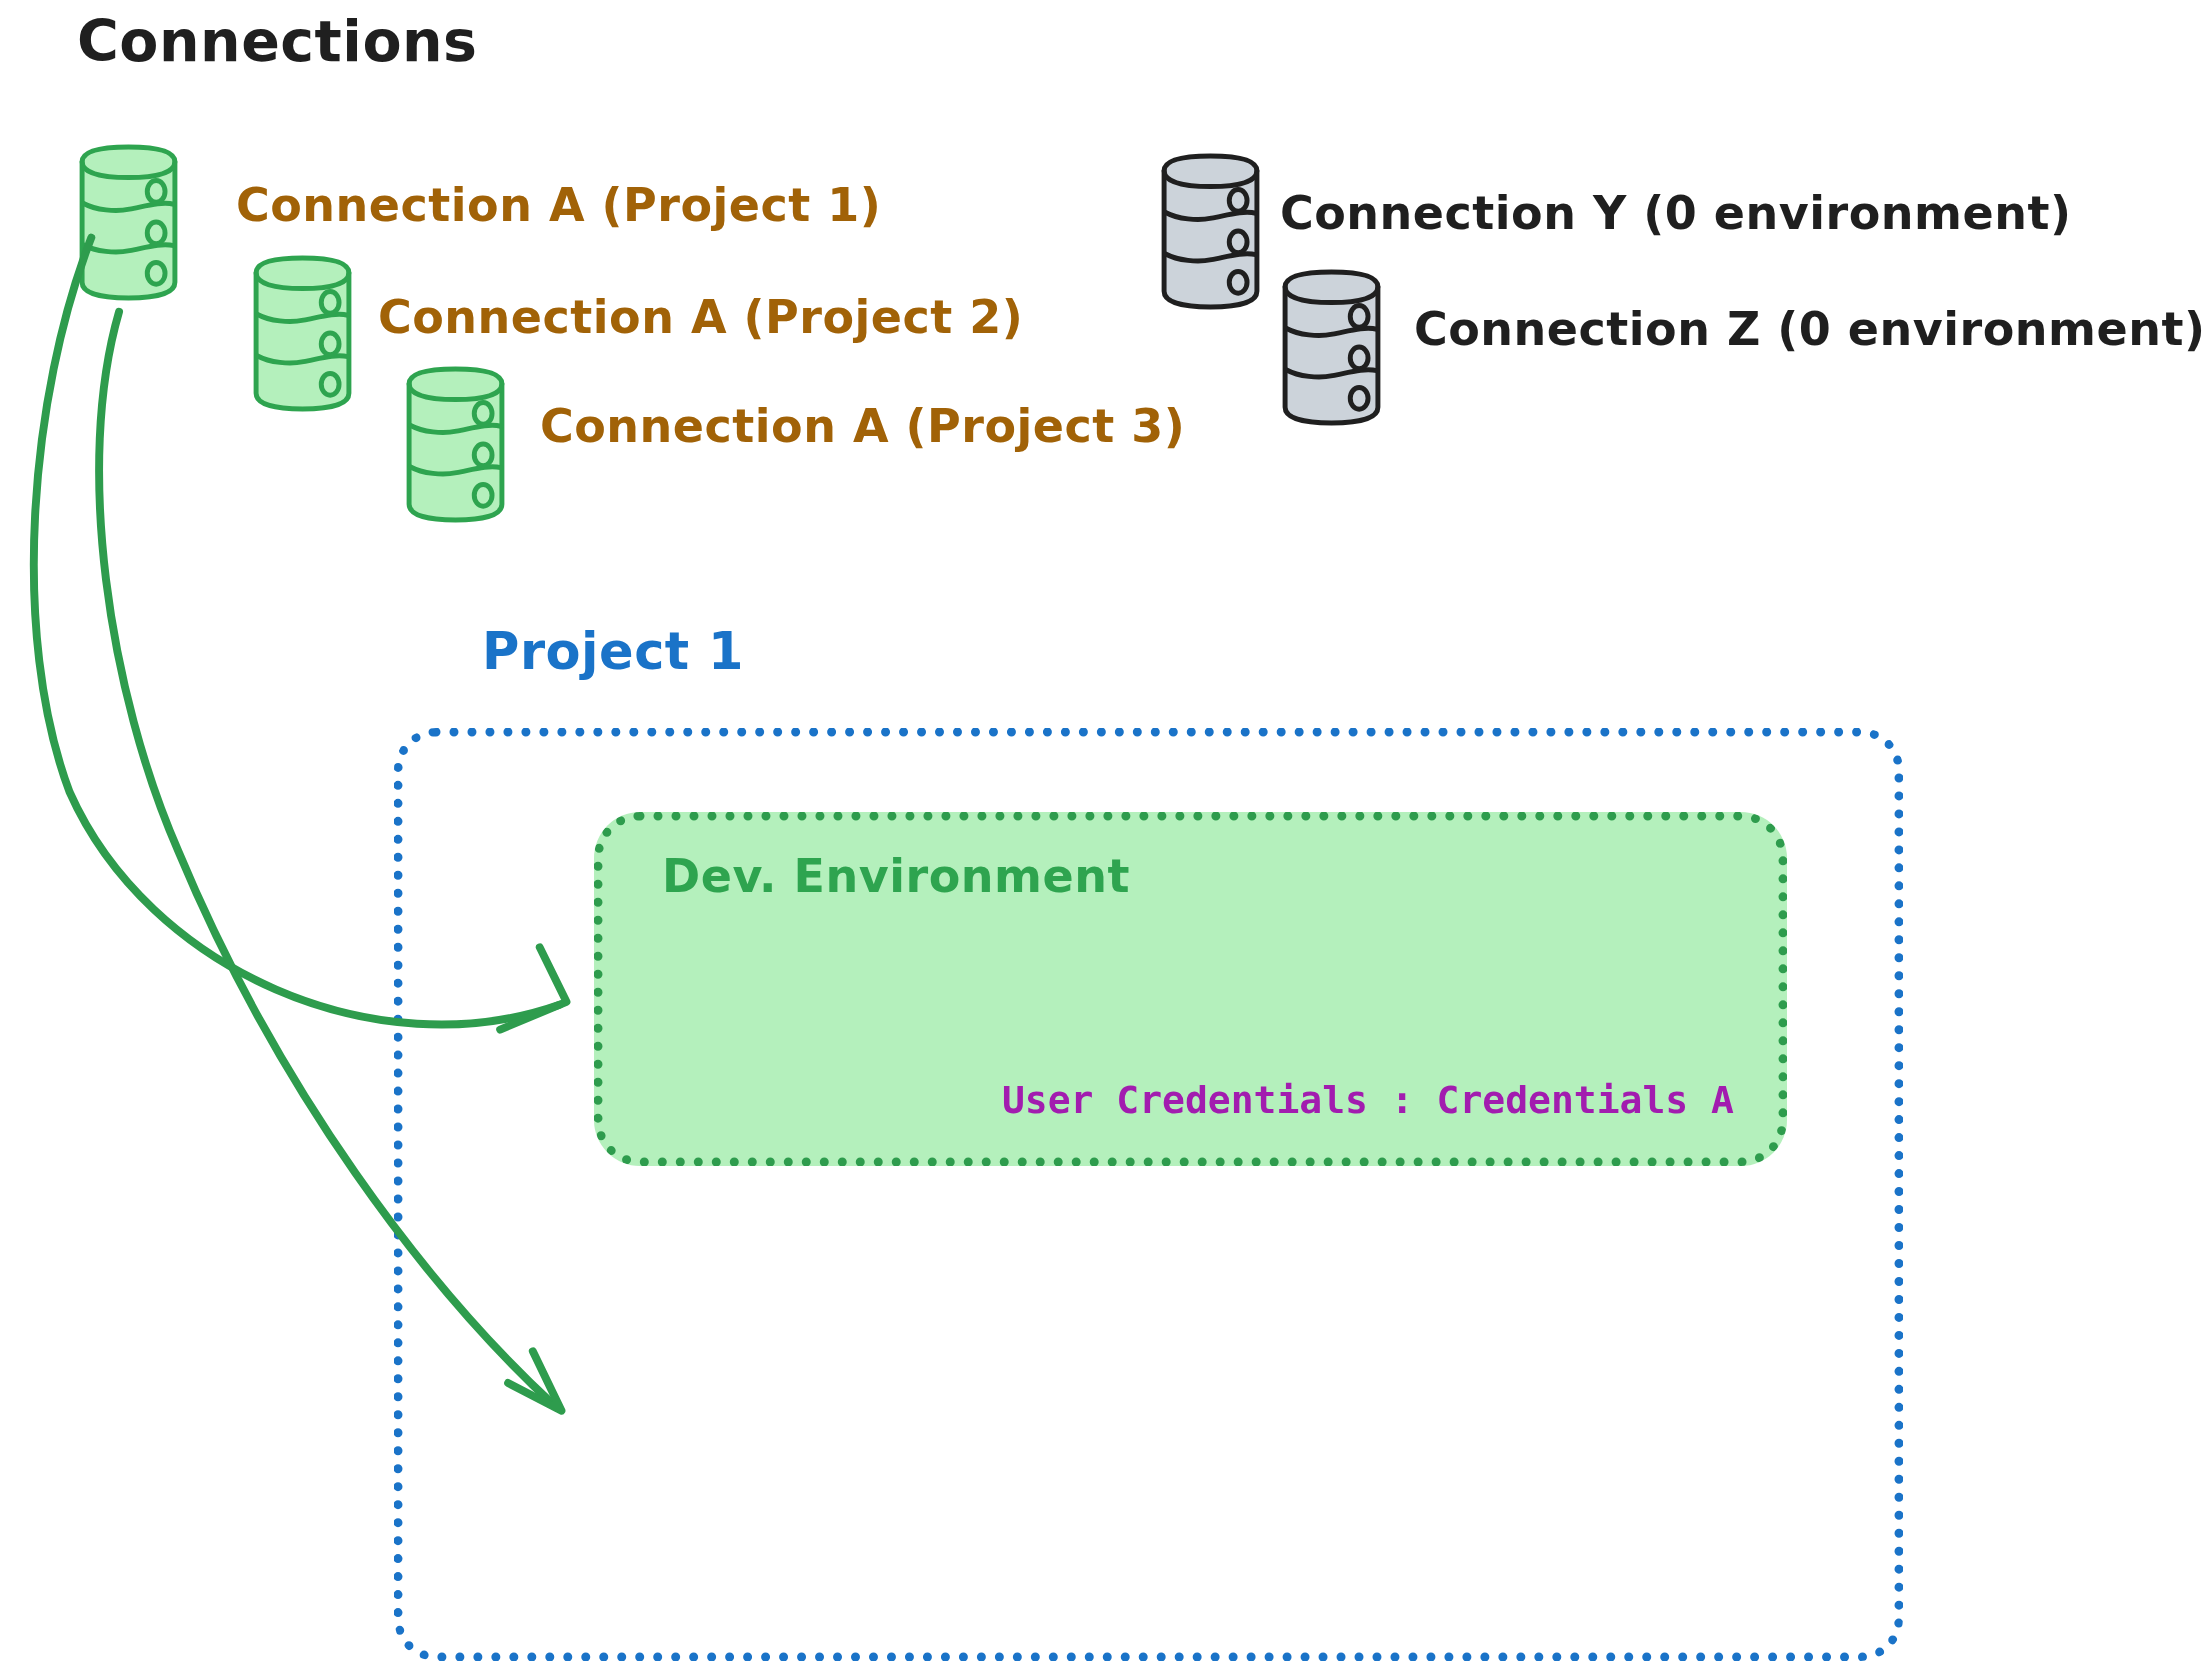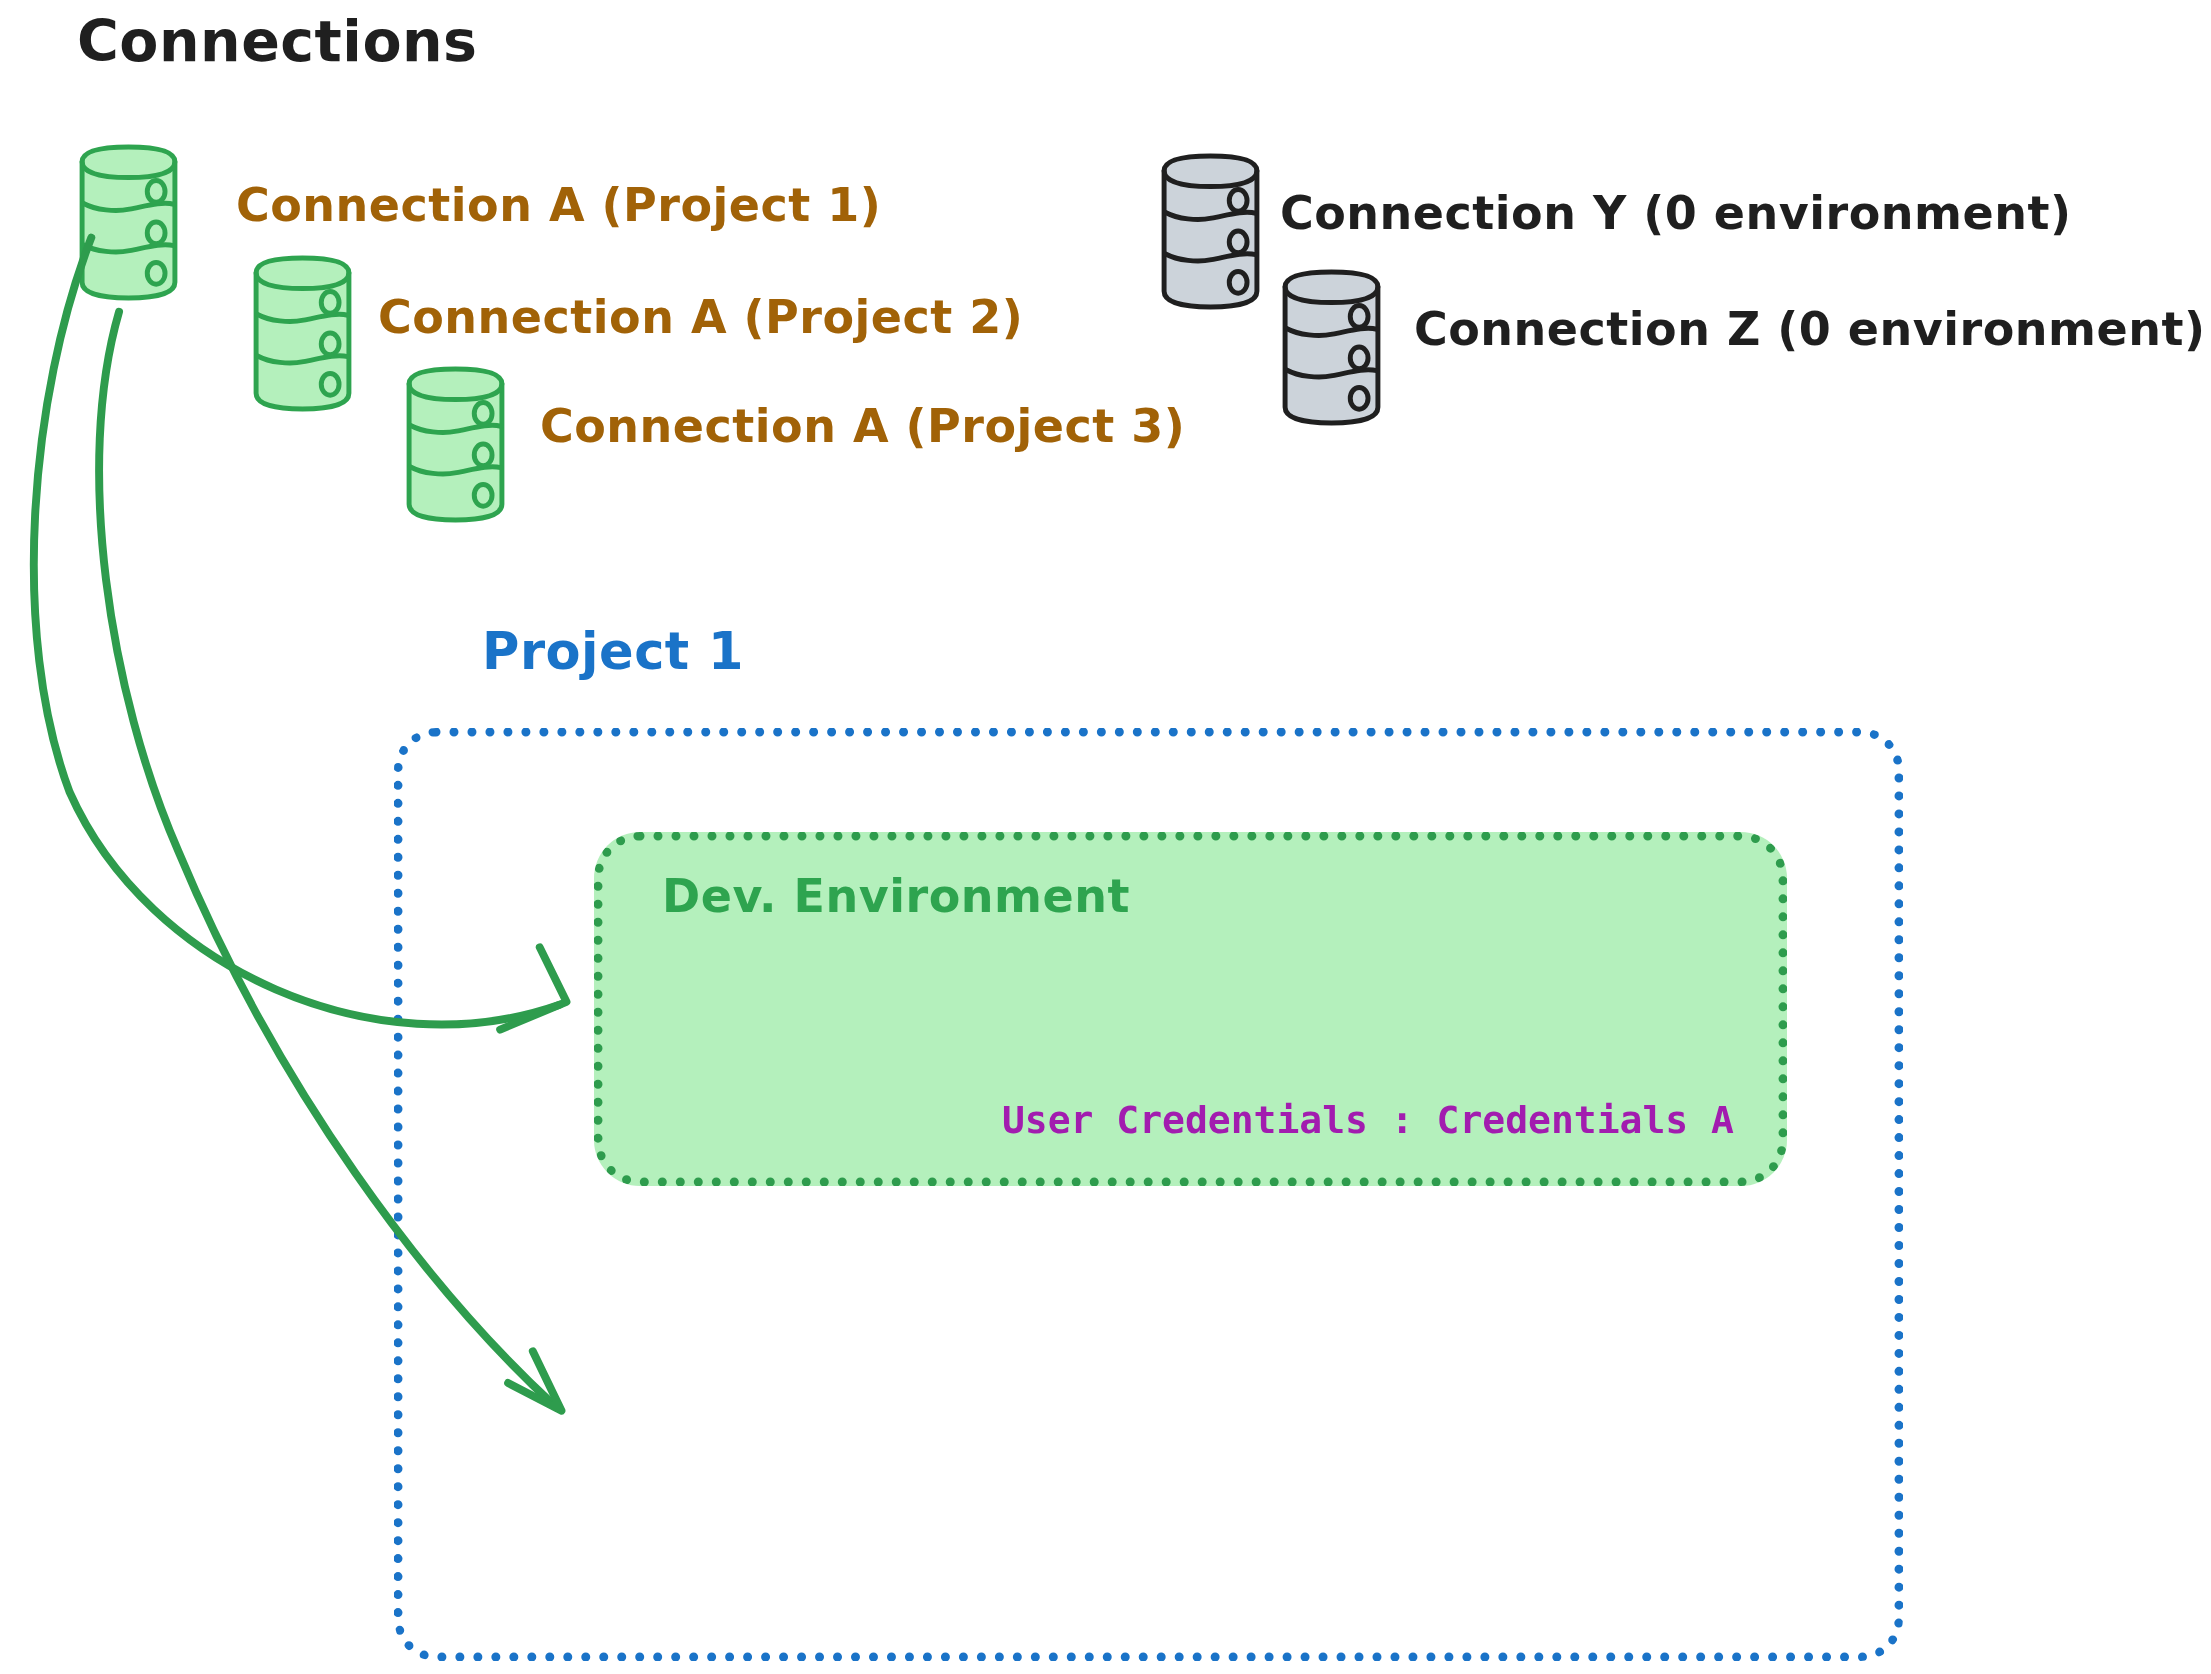--- a/index.html
+++ b/index.html
@@ -77,21 +77,21 @@
   }
 
   
   .env-box {
     position: absolute;
     box-sizing: border-box;
     border-radius: 46px;
   }
   #dev-box {
     left: 594px;
-    top: 832px;
+    top: 812px;
     width: 1193px;
     height: 354px;
     background: #b4f0bc;
     border: 9px dotted #2e9c4d;
   }
   #prod-box {
     left: 592px;
     top: 1241px;
     width: 1197px;
     height: 342px;

